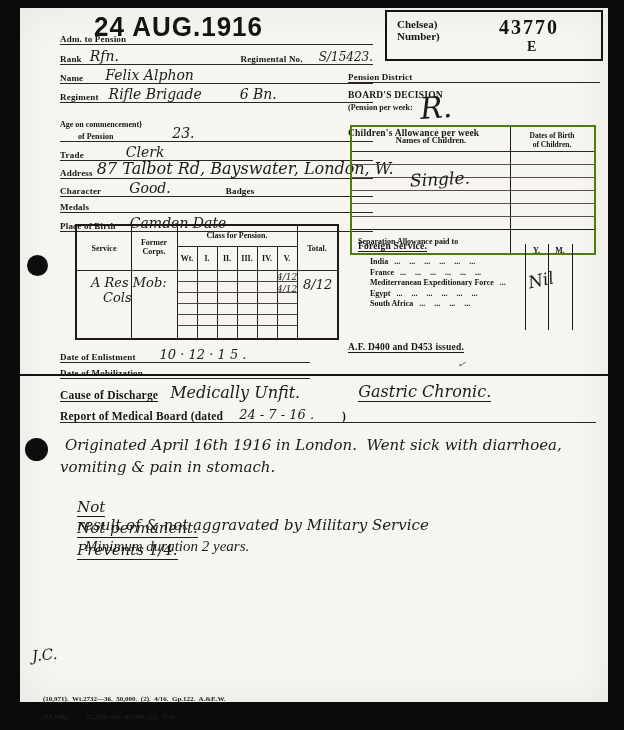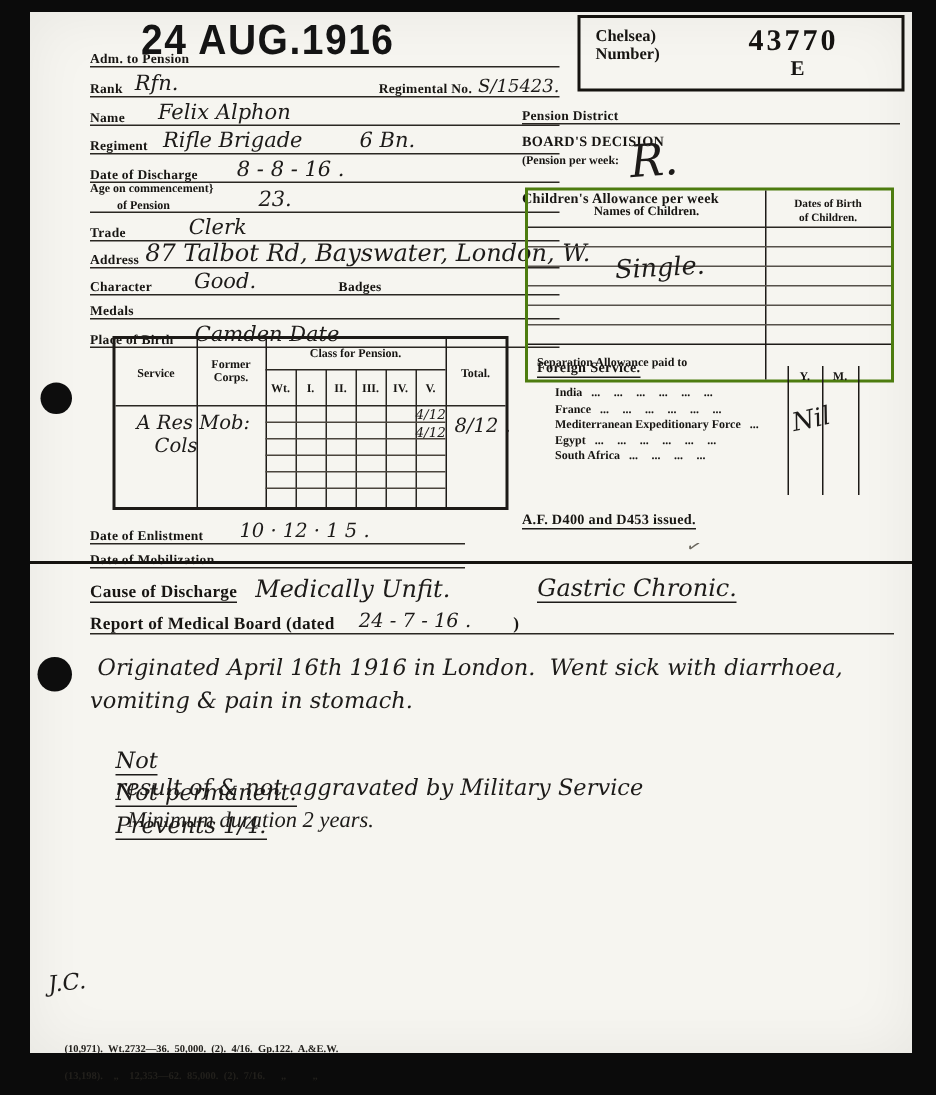--- a/index.html
+++ b/index.html
@@ -51,38 +51,34 @@
 
   <div class="frow" style="left:40px; top:20px; width:313px; height:16px;">
     <span class="lbl">Adm. to Pension</span>
   </div>
 
   <div class="frow" style="left:40px; top:40px; width:313px; height:16px;">
     <span class="lbl">Rank</span>
     <span class="hw" style="font-size:14px; margin-left:8px;">Rfn.</span>
     <span style="flex:1"></span>
     <span class="lbl">Regimental No.</span>
-    <span class="hw" style="font-size:12px; margin-left:4px;">S/15423.</span>
+    <span class="hw" style="font-size:12px; margin-left:16px;">S/15423.</span>
   </div>
 
   <div class="frow" style="left:40px; top:59px; width:313px; height:16px;">
     <span class="lbl">Name</span>
     <span class="hw" style="font-size:14px; margin-left:22px;">Felix Alphon</span>
   </div>
 
   <div class="frow" style="left:40px; top:78px; width:313px; height:16px;">
     <span class="lbl">Regiment</span>
     <span class="hw" style="font-size:14px; margin-left:10px;">Rifle Brigade</span>
     <span class="hw" style="font-size:14px; margin-left:38px;">6 Bn.</span>
   </div>
 
-  <div class="frow" style="left:40px; top:97px; width:313px; height:16px;">
-    <span class="lbl">Date of Discharge</span>
-    <span class="hw" style="font-size:14px; margin-left:26px;">8 - 8 - 16 .</span>
-  </div>
 
   <div class="frow" style="left:40px; top:110px; width:313px; height:23px;">
     <span style="display:inline-block; line-height:9px;">
       <span class="lbl-sm">Age on commencement}</span><br>
       <span class="lbl-sm" style="margin-left:18px;">of Pension</span>
     </span>
     <span class="hw" style="font-size:14px; margin-left:30px;">23.</span>
   </div>
 
   <div class="frow" style="left:40px; top:136px; width:313px; height:16px;">

